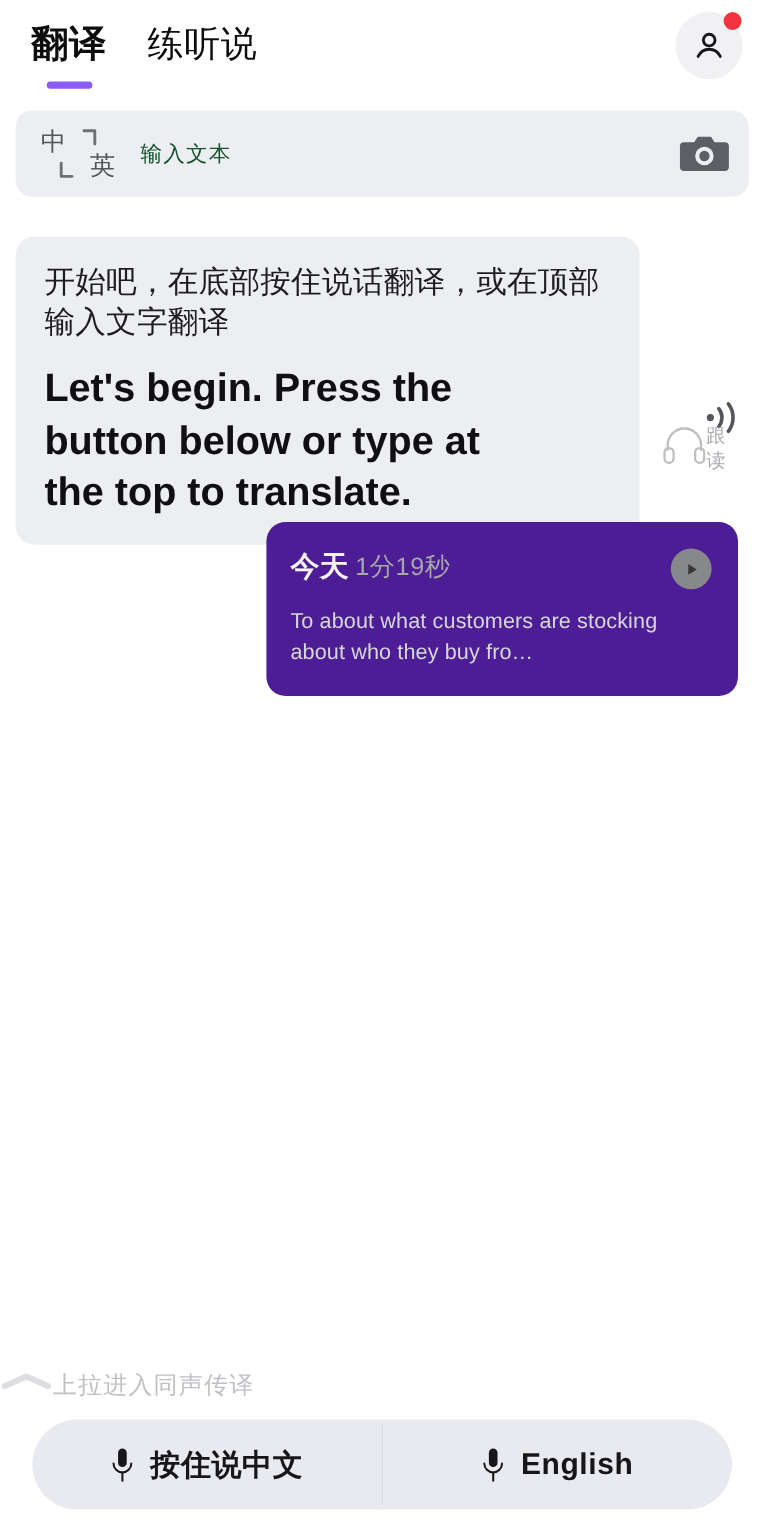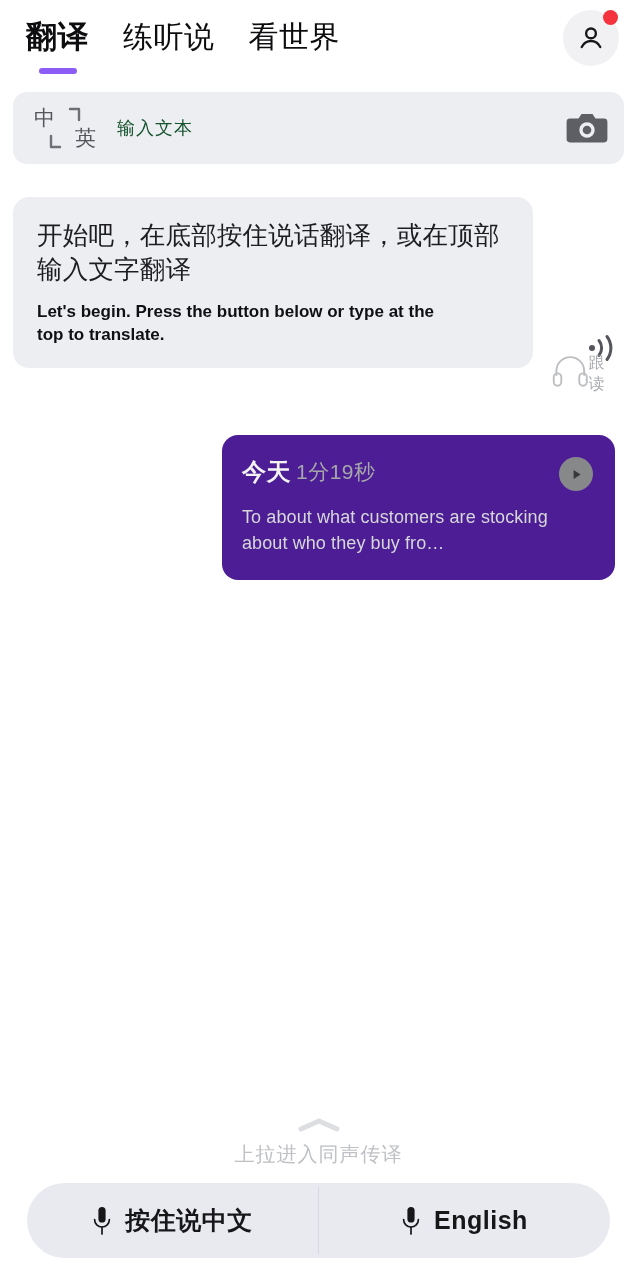--- a/index.html
+++ b/index.html
@@ -179,21 +179,21 @@
 
   .bubble-light .src {
     font-size: 25.5px;
     line-height: 1.34;
     color: #1d1d20;
     letter-spacing: 0.2px;
   }
 
   .bubble-light .dst {
     margin-top: 15px;
-    font-size: 17px;
+    font-size: 33px;
     font-weight: bold;
     line-height: 1.32;
     color: #101013;
     padding-right: 56px;
   }
 
   .sound-icon {
     position: absolute;
     right: 18px;
     top: 152px;
@@ -269,21 +269,21 @@
     letter-spacing: 0.1px;
   }
 
   
   .pullup {
     position: absolute;
     left: 0;
     bottom: 112px;
     width: 637px;
     display: flex;
-    flex-direction: column;
+    flex-direction: row;
     align-items: center;
     cursor: pointer;
   }
 
   .pullup-label {
     margin-top: 8px;
     font-size: 20px;
     color: #bfc1c5;
     letter-spacing: 1px;
   }
@@ -334,23 +334,20 @@
 
       <div class="tab active">
         <span>翻译</span>
         <span class="tab-underline"></span>
       </div>
 
       <div class="tab">
         <span>练听说</span>
       </div>
 
-      <div class="tab">
-        <span>看世界</span>
-      </div>
 
     </div>
 
     <div class="avatar-wrap">
       <div class="avatar">
         <svg width="30" height="30" viewBox="0 0 24 24">
           <circle cx="12" cy="8.3" r="3.9" fill="none" stroke="#17171a" stroke-width="1.9"></circle>
           <path d="M4.6 19.2c1.6-3.2 4.3-4.8 7.4-4.8s5.8 1.6 7.4 4.8" fill="none" stroke="#17171a" stroke-width="1.9" stroke-linecap="round"></path>
         </svg>
       </div>

